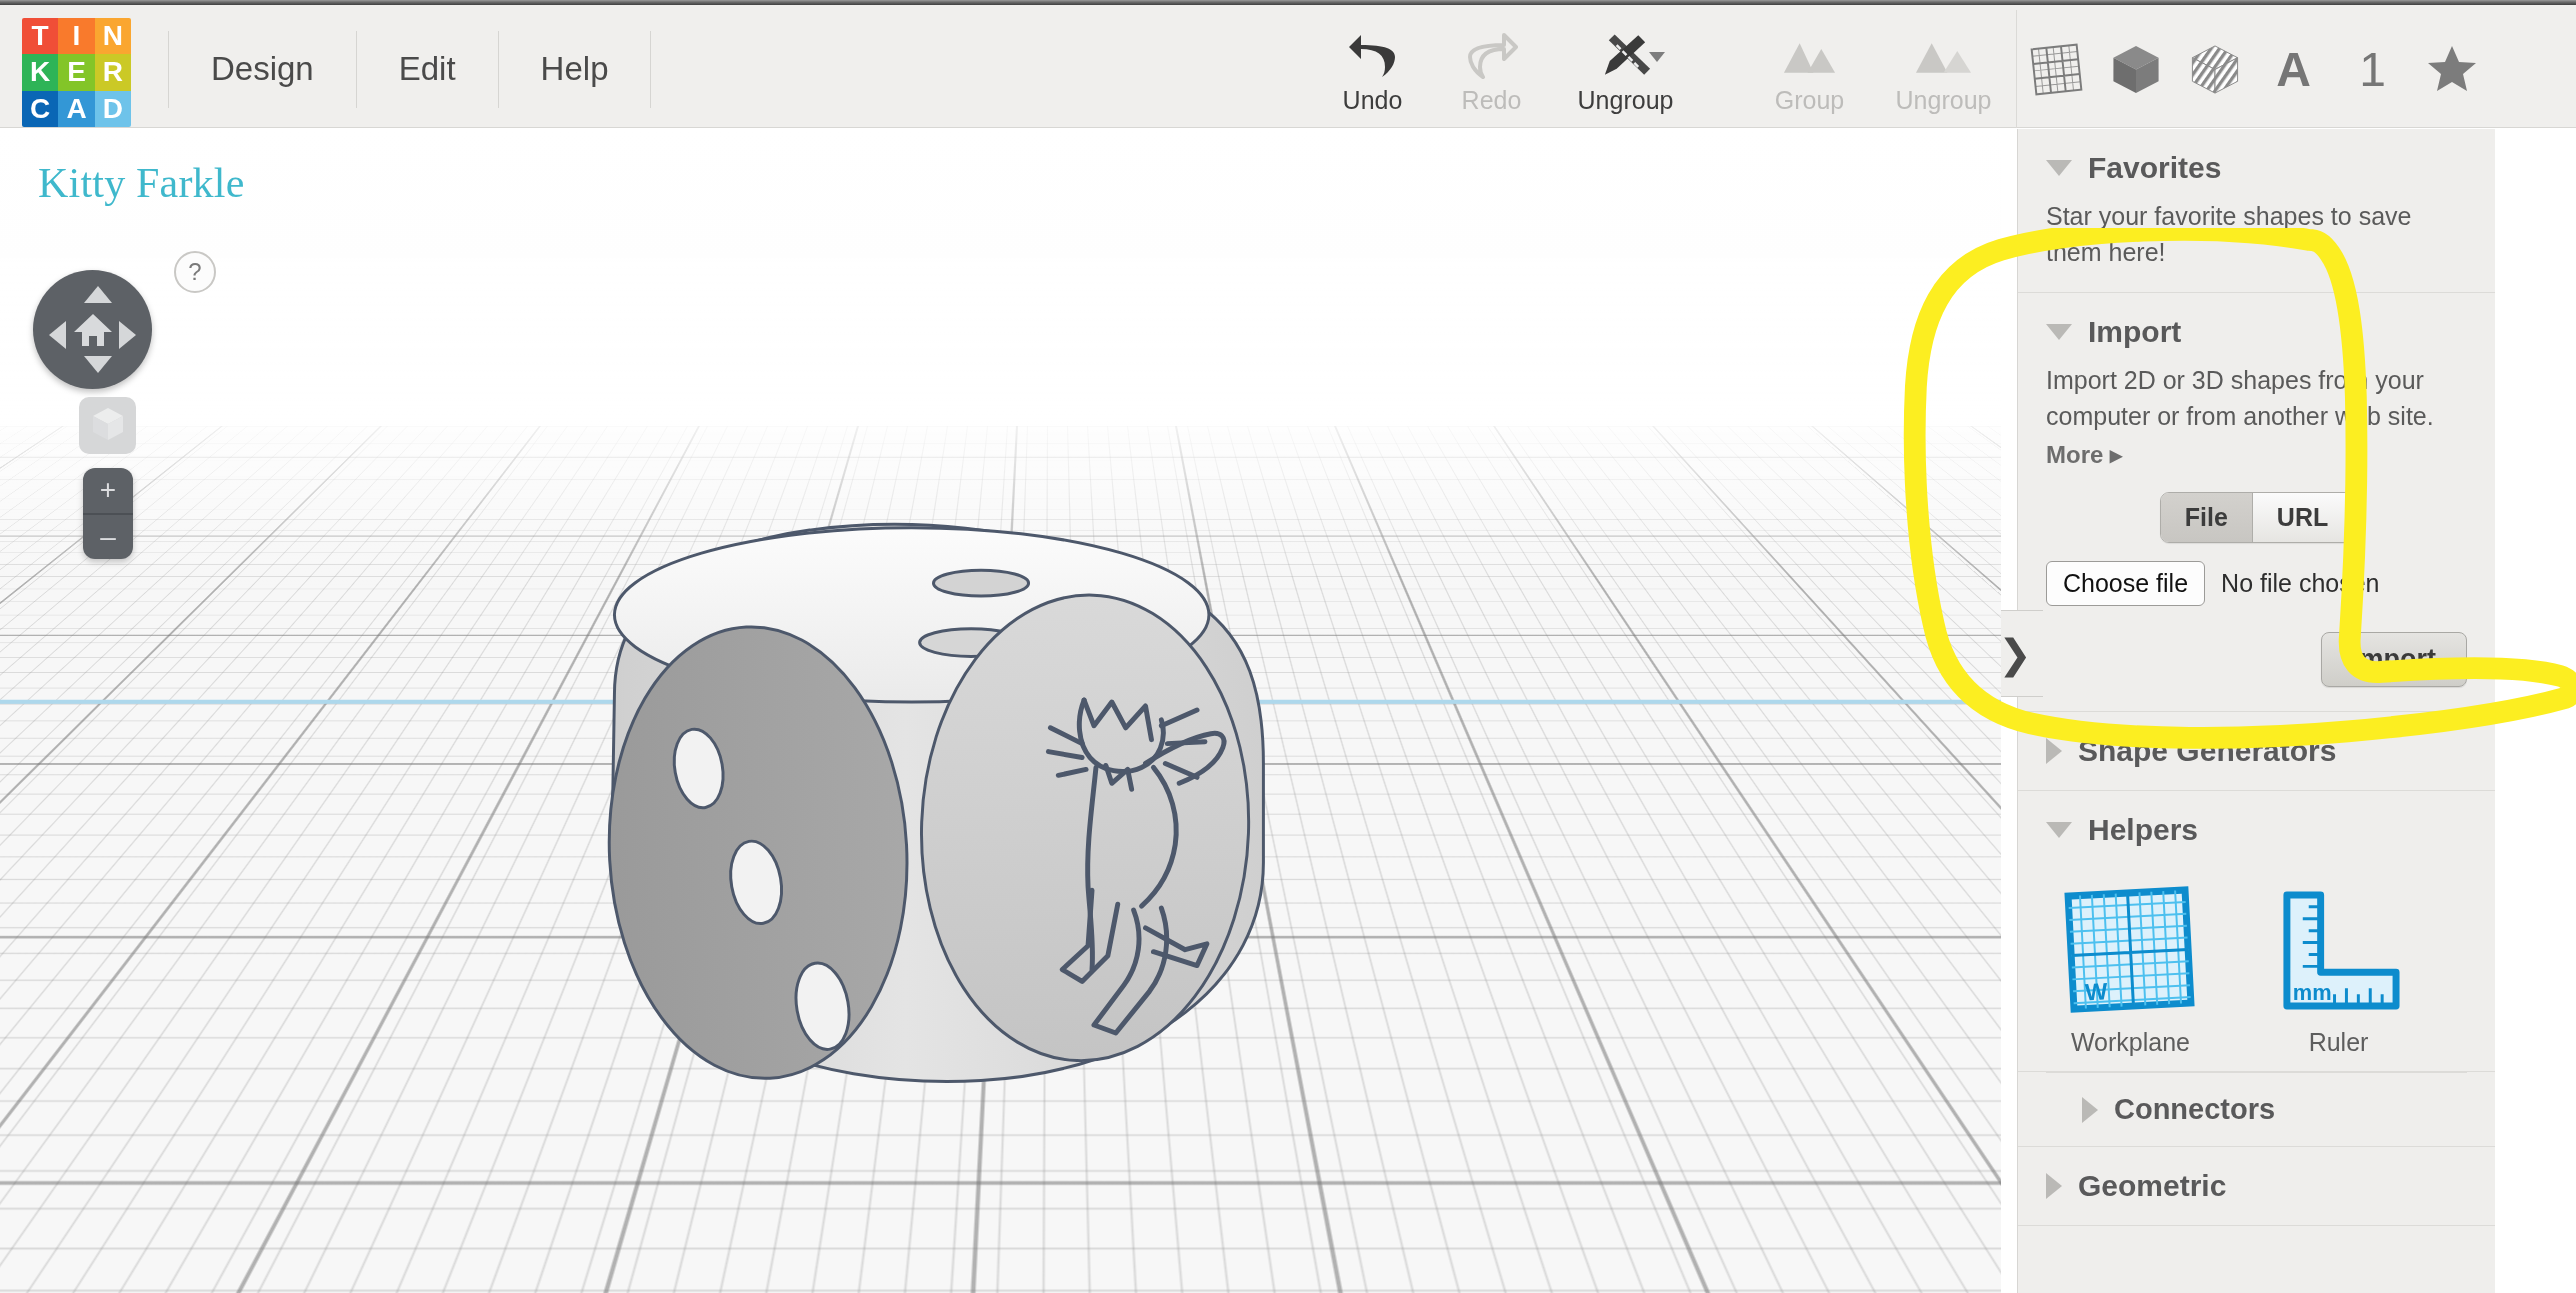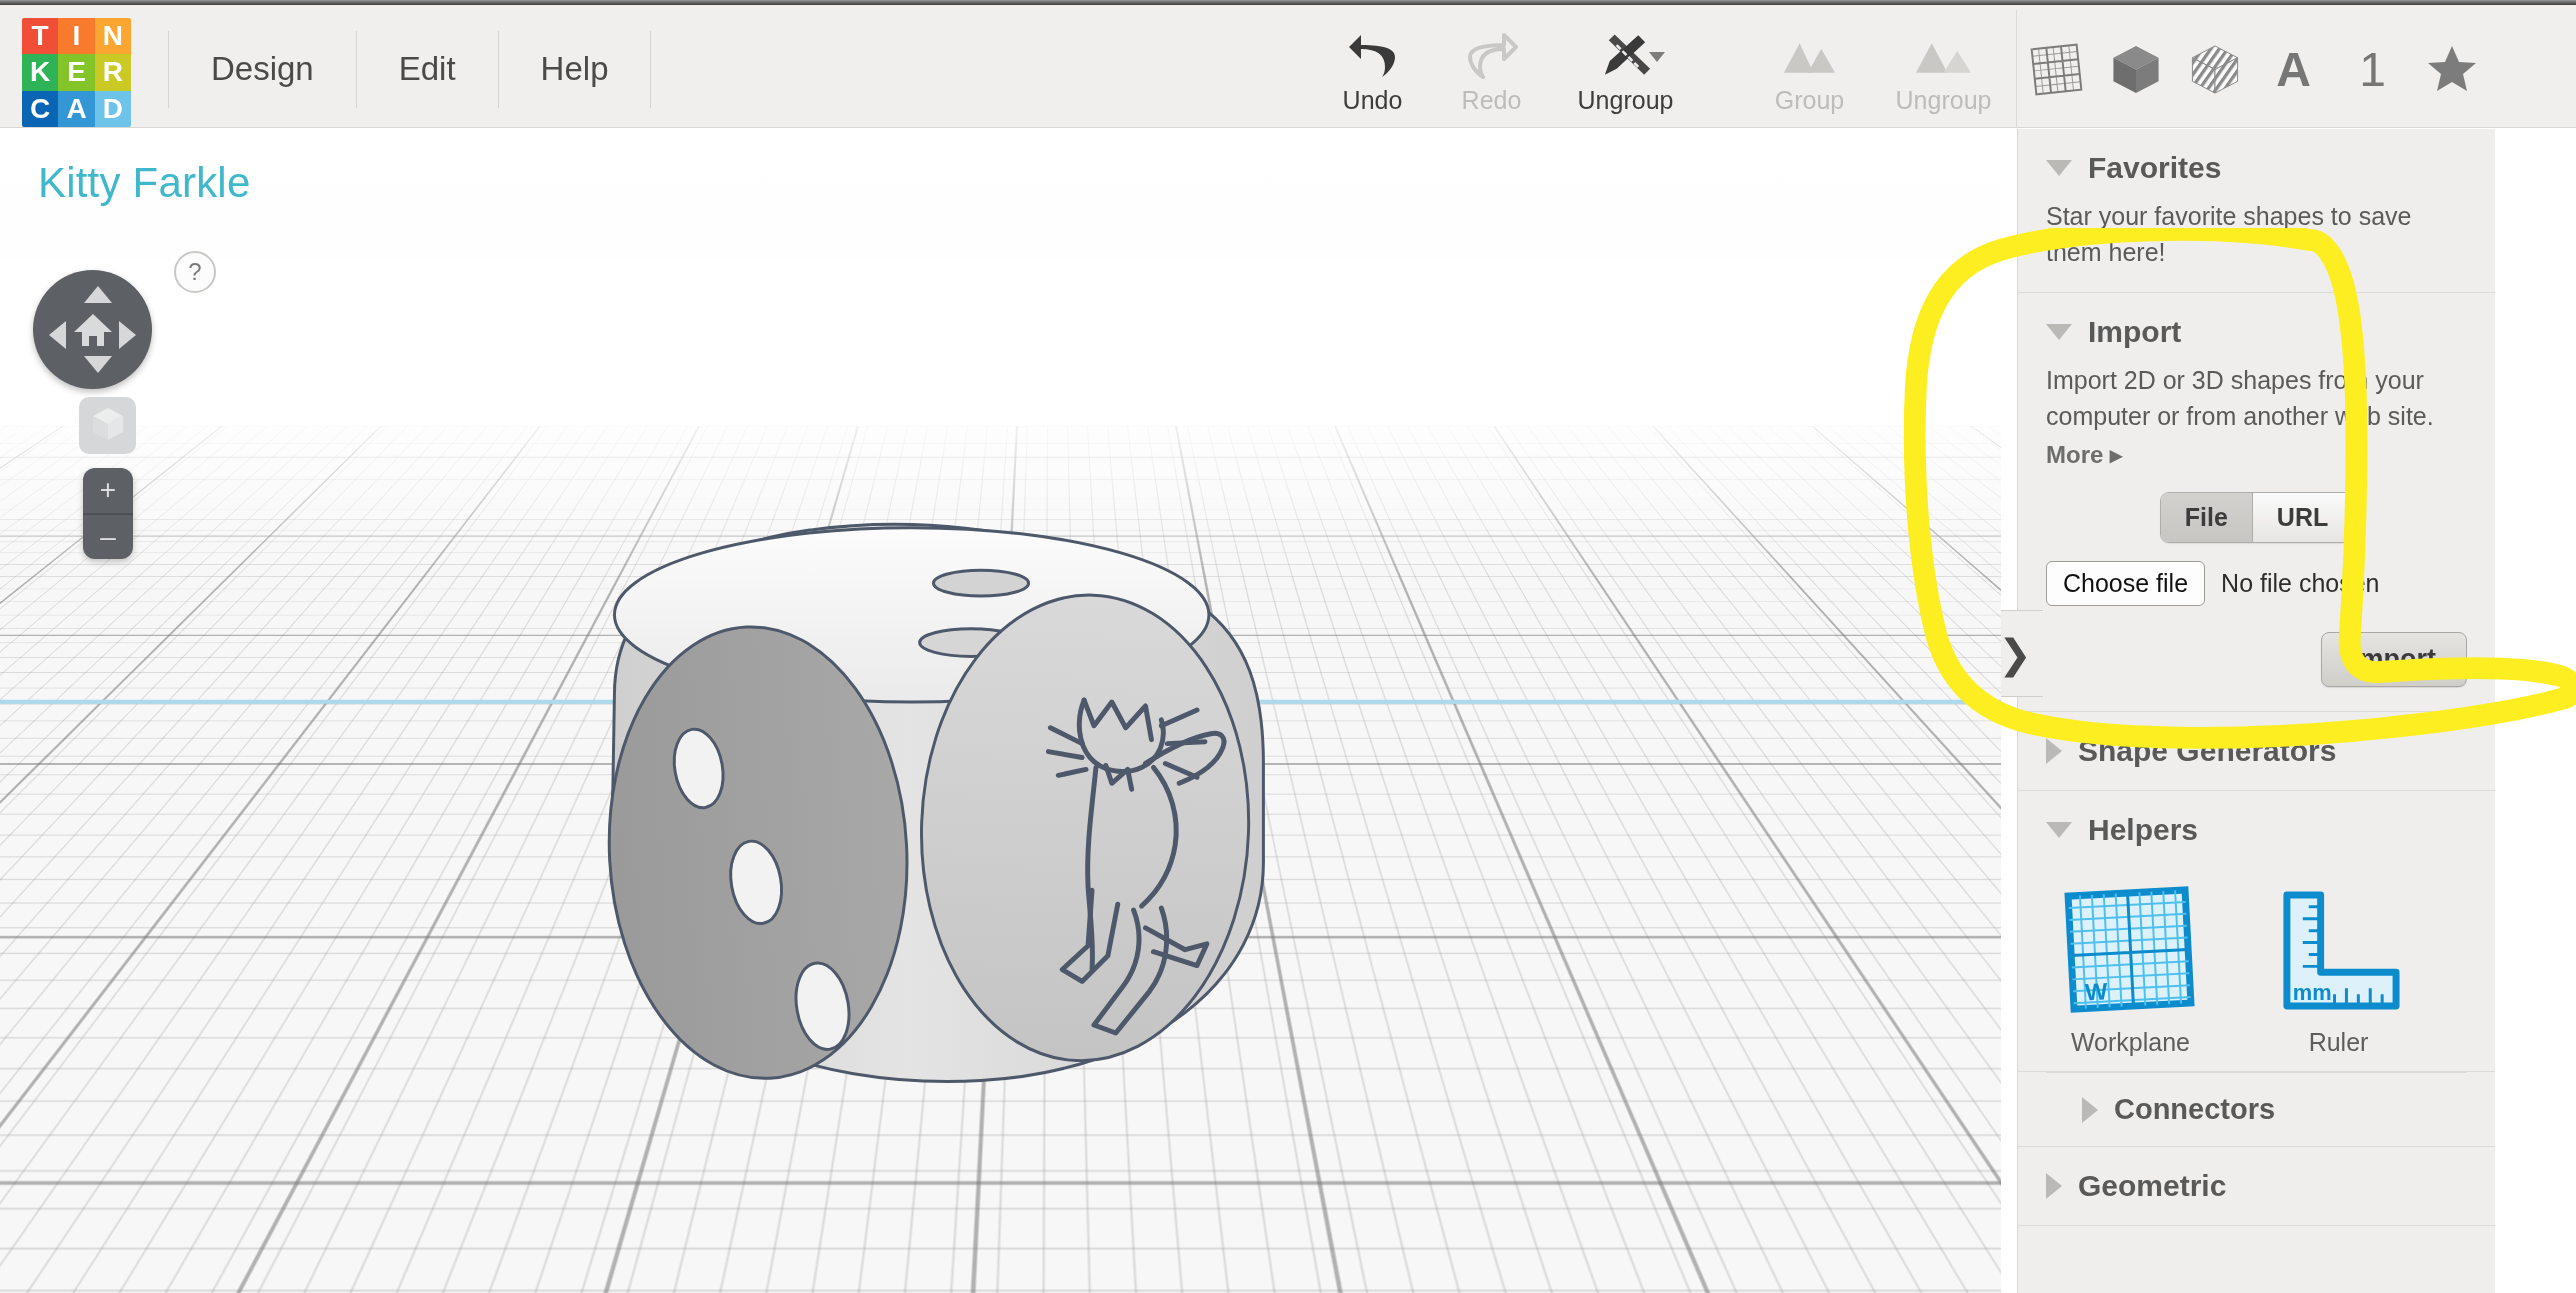--- a/index.html
+++ b/index.html
@@ -67,21 +67,21 @@
        repeating-linear-gradient(90deg, rgba(150,150,150,.30) 0 1px, transparent 1px 20px),
        #f7f7f7;
   }
   .axis-line { position:absolute; left:0; width:3567px; height:5px; background:#aed8ec; }
   .plane-fade { position:absolute; left:0; top:129px; width:2001px; height:327px;
      background:linear-gradient(180deg,#ffffff 0%, rgba(255,255,255,.92) 45%, rgba(255,255,255,0) 100%);
      pointer-events:none; }
 
   
   .design-title { position:absolute; left:38px; top:159px; font-size:42px; color:#3fb8cc;
-     letter-spacing:0.2px; cursor:pointer; }
+     letter-spacing:0.2px; cursor:pointer;font-family:Liberation Serif, serif; }
 
   
   .navwheel { position:absolute; left:33px; top:269px; width:119px; height:119px;
      border-radius:50%; background:#5d6166; box-shadow:0 3px 6px rgba(0,0,0,.25); cursor:pointer; }
   .nav-arrow { position:absolute; width:0; height:0; }
   .na-up  { left:51px; top:16px; border-left:14px solid transparent;border-right:14px solid transparent;border-bottom:17px solid #d5d7d9;}
   .na-dn  { left:51px; bottom:16px; border-left:14px solid transparent;border-right:14px solid transparent;border-top:17px solid #d5d7d9;}
   .na-lf  { left:16px; top:51px; border-top:14px solid transparent;border-bottom:14px solid transparent;border-right:17px solid #d5d7d9;}
   .na-rt  { right:16px; top:51px; border-top:14px solid transparent;border-bottom:14px solid transparent;border-left:17px solid #d5d7d9;}
   .na-home{ left:38px; top:38px; width:44px; height:44px; }

